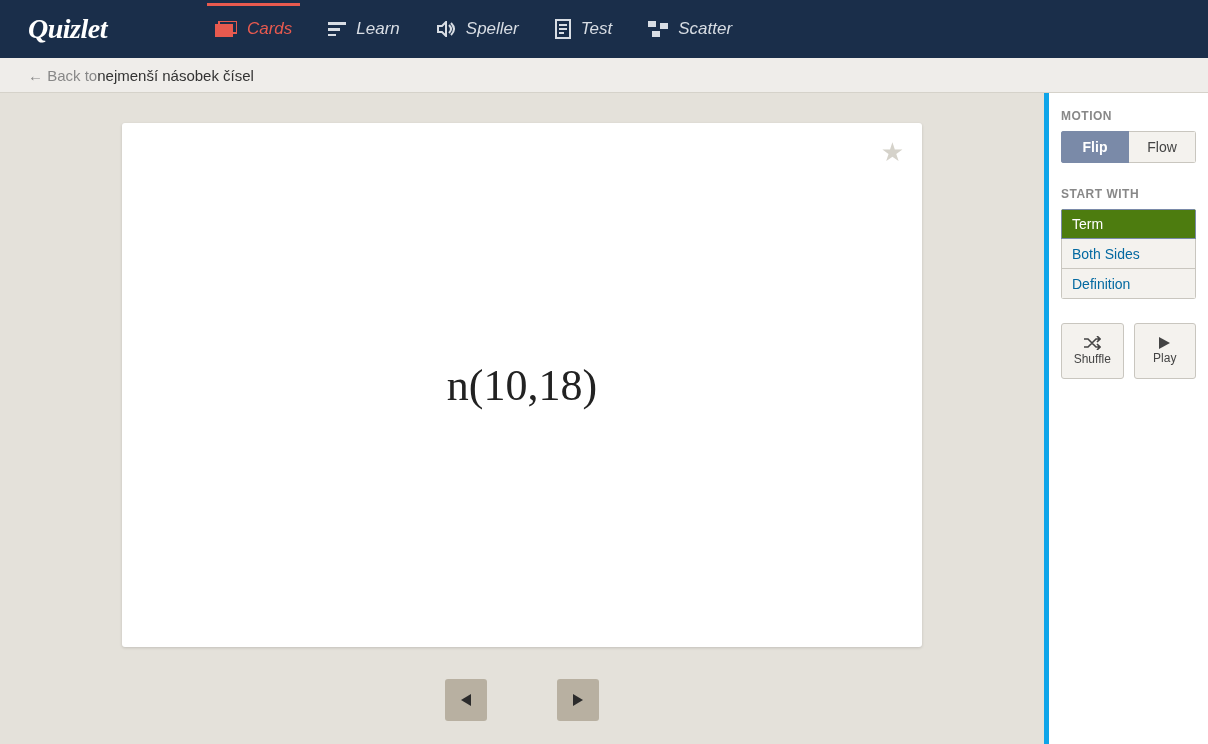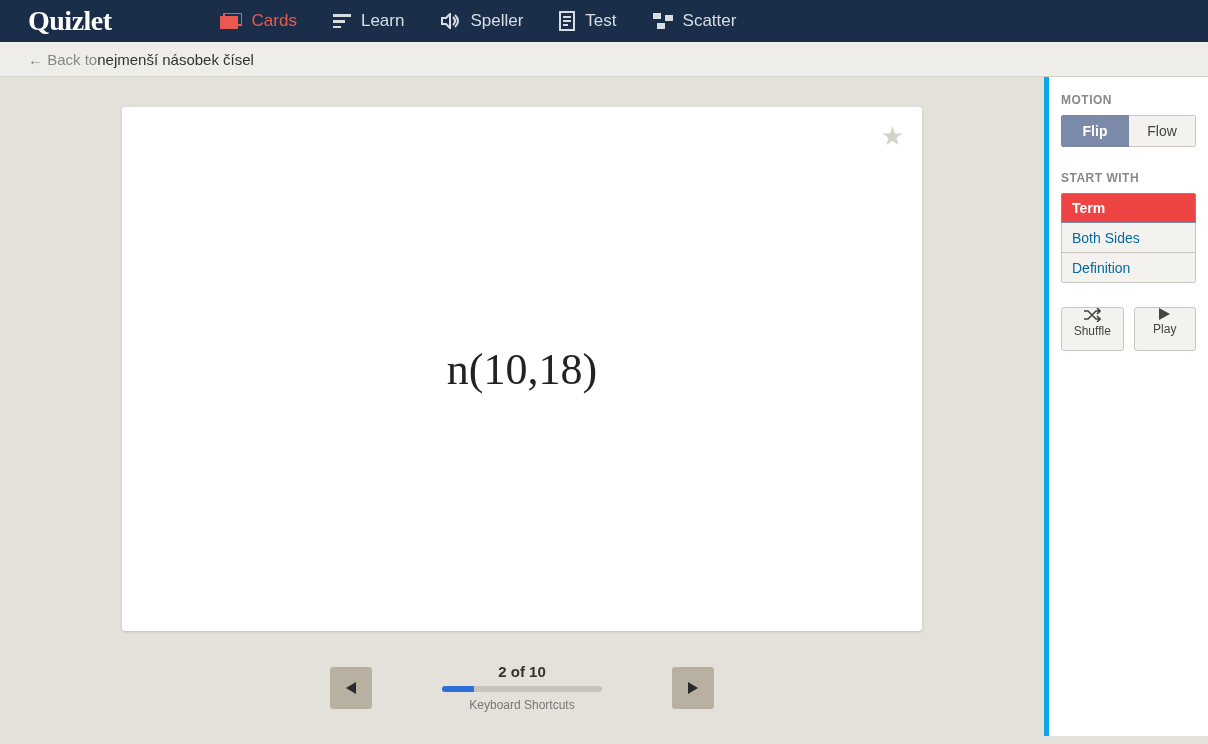--- a/index.html
+++ b/index.html
@@ -1,18 +1,18 @@
 <!DOCTYPE html>
 <html><head>
 <meta charset="utf-8">
 <style>
   * { box-sizing: border-box; margin: 0; padding: 0; }
   body { font-family: -apple-system, BlinkMacSystemFont, "Segoe UI", Helvetica, Arial, sans-serif; background: #e4e1da; width: 1208px; height: 744px; overflow: hidden; }
   
-  .topnav { background: #1a2e4a; height: 42px; display: flex; align-items: center; padding: 0 28px; color: #d8dde4; }
+  .topnav { background: #1a2e4a; height: 58px; display: flex; align-items: center; padding: 0 28px; color: #d8dde4; font-style: italic; }
   .logo { font-family: Georgia, 'Times New Roman', serif; font-size: 28px; font-weight: bold; color: #fff; margin-right: 90px; letter-spacing: -0.5px; }
   .nav-item { display: flex; align-items: center; height: 50px; padding: 0 18px; font-size: 17px; cursor: pointer; color: #d8dde4; position: relative; }
   .nav-item.active { color: #e85a4f; }
   .nav-item.active::before { content:""; position:absolute; top:-1px; left:10px; right:10px; height:3px; background:#e85a4f; }
   .nav-icon { margin-right: 10px; display:inline-flex; align-items:center; }
   
   .breadcrumb-bar { background: #efedea; height: 35px; border-bottom: 1px solid #d5d2ca; display: flex; align-items: center; padding: 0 28px; font-size: 15px; }
   .breadcrumb-back { color: #888; }
   .breadcrumb-title { color: #333; }
   
@@ -33,24 +33,24 @@
   .sidebar { width: 164px; background: #fff; padding: 16px 12px; border-left: 5px solid #0ea5e9; }
   .side-label { font-size: 12px; color: #888; font-weight: 600; letter-spacing: 0.5px; margin-bottom: 8px; }
   .seg-group { display: flex; margin-bottom: 24px; border-radius: 3px; overflow: hidden; }
   .seg-btn { flex:1; height: 32px; border: 1px solid #c9c6bf; background: #f4f2ee; color: #444; font-size: 14px; cursor: pointer; }
   .seg-btn + .seg-btn { border-left: none; }
   .seg-btn.active { background: #7a8aa8; color: #fff; border-color: #7a8aa8; font-weight: 600; }
   
   .vlist { display: flex; flex-direction: column; border-radius: 3px; overflow: hidden; margin-bottom: 24px; }
   .vlist-btn { height: 30px; border: 1px solid #c9c6bf; background: #f4f2ee; color: #0369a1; font-size: 14px; text-align: left; padding: 0 10px; cursor: pointer; }
   .vlist-btn + .vlist-btn { border-top: none; }
-  .vlist-btn.active { background: #ef4444; color: #fff; border-color: #7a8aa8; font-weight: 700; }
+  .vlist-btn.active { background: #4d7c0f; color: #fff; border-color: #7a8aa8; font-weight: 400; }
   
   .action-row { display: flex; gap: 10px; }
-  .action-btn { flex:1; height: 44px; border: 1px solid #c9c6bf; background: #f4f2ee; border-radius: 3px; display: flex; flex-direction: column; align-items: center; gap: 2px; cursor: pointer; font-size: 12px; color: #444; }
+  .action-btn { flex:1; height: 56px; border: 1px solid #c9c6bf; background: #f4f2ee; border-radius: 3px; display: flex; flex-direction: column; align-items: center; justify-content: center; gap: 2px; cursor: pointer; font-size: 12px; color: #444; }
   
   svg { display:block; }
 </style>
 </head>
 <body>
 
 <div class="topnav">
   <div class="logo">Quizlet</div>
   <div class="nav-item active">
     <span class="nav-icon">
@@ -112,27 +112,20 @@
     <div class="flashcard">
       <span class="card-star">★</span>
       <div class="card-text">n(10,18)</div>
     </div>
     <div class="controls">
       <button class="nav-btn">
         <svg width="10" height="12">
             <polygon points="10,0 10,12 0,6" fill="#2b2b2b"></polygon>
           </svg>
       </button>
-      <div class="controls-center">
-        <div class="counter">2 of 10</div>
-        <div class="progress">
-          <div class="progress-fill" style="width: 20%;"></div>
-        </div>
-        <div class="shortcuts">Keyboard Shortcuts</div>
-      </div>
       <button class="nav-btn">
         <svg width="10" height="12">
             <polygon points="0,0 0,12 10,6" fill="#2b2b2b"></polygon>
           </svg>
       </button>
     </div>
   </div>
 
   <div class="sidebar">
     <div class="side-label">MOTION</div>

